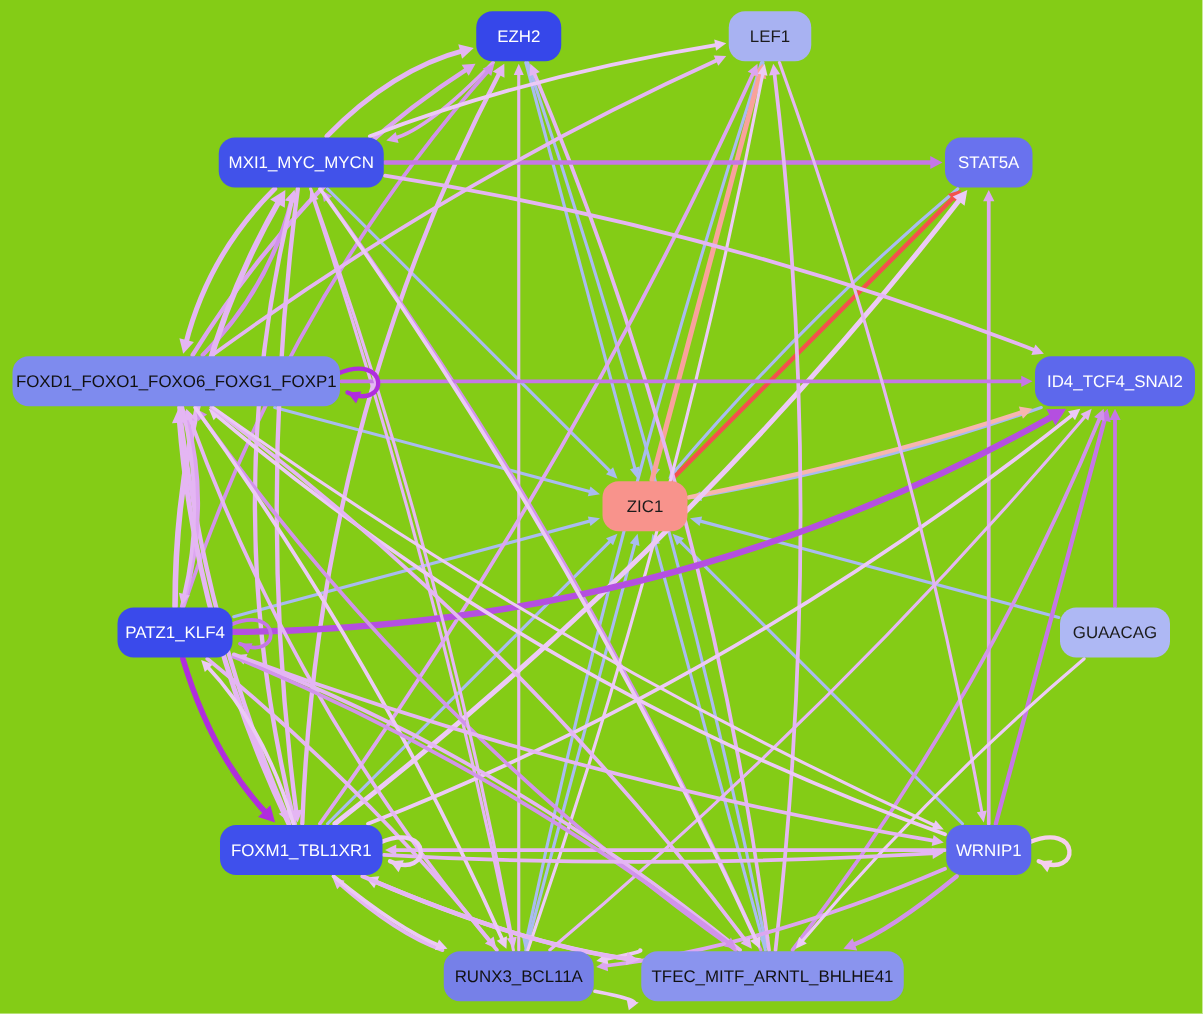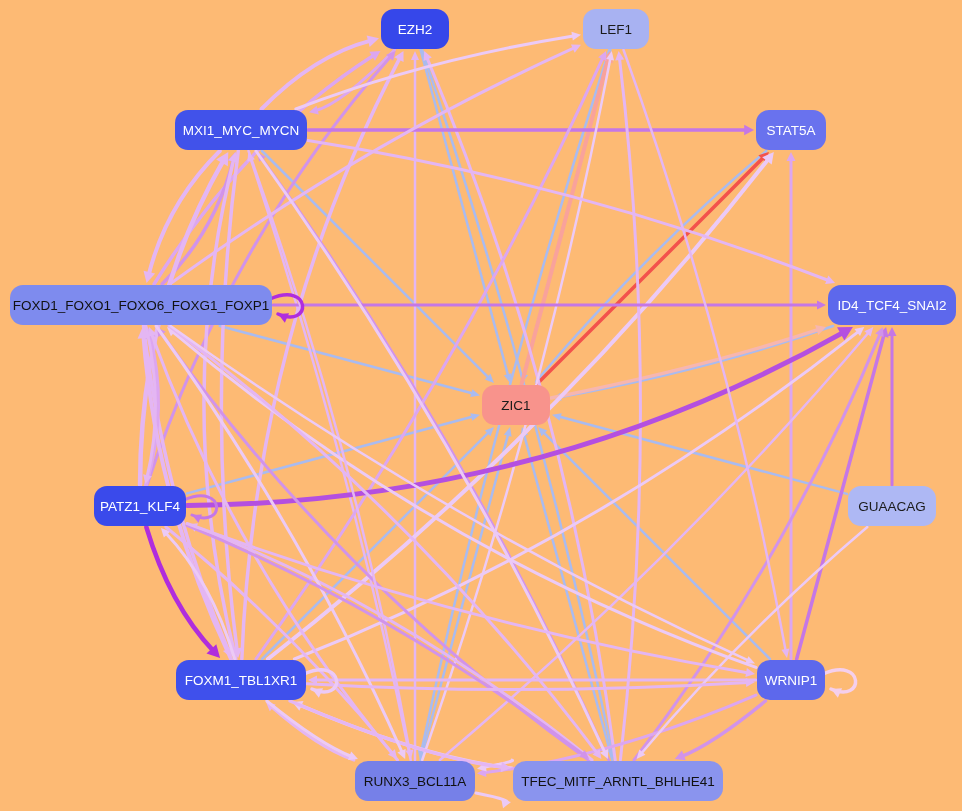--- a/index.html
+++ b/index.html
@@ -1,17 +1,17 @@
 <!DOCTYPE html>
 <html><head>
 <meta charset="utf-8">
 <style>
   html,body{margin:0;padding:0;background:#ffffff;}
   body{font-family:"Liberation Sans", sans-serif;}
-  #stage{position:relative;width:962px;height:811px;background:#fdba74;overflow:hidden;}
+  #stage{position:relative;width:962px;height:811px;background:#84cc16;overflow:hidden;}
   svg{display:block;}
   .node-label{pointer-events:none;}
 </style>
 </head>
 <body>
 
 <div id="stage">
     <svg width="962" height="811" viewBox="0 0 962 811">
       <g>
         <g>

